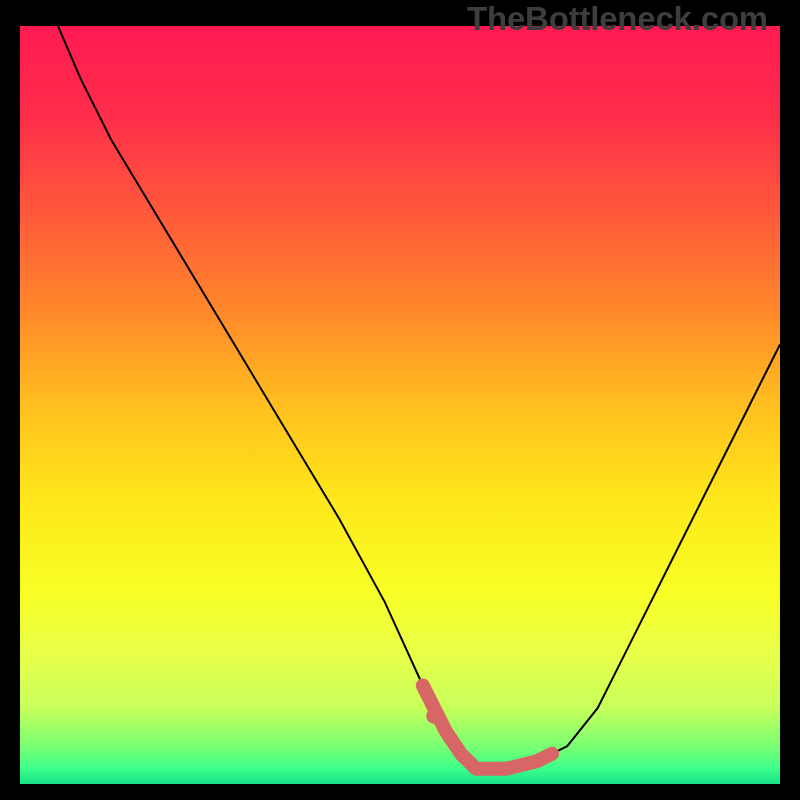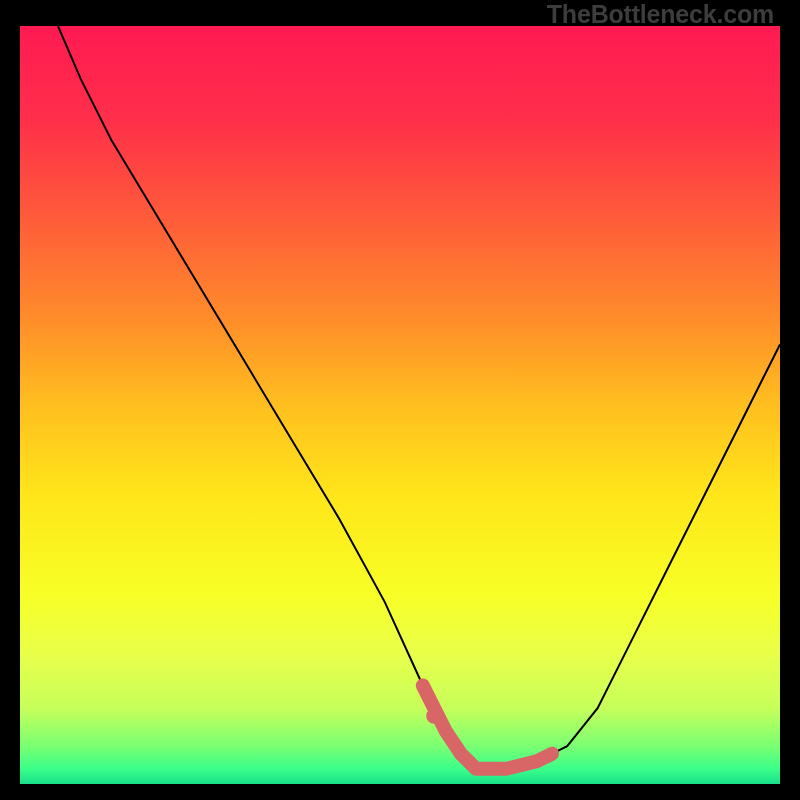--- a/index.html
+++ b/index.html
@@ -15,23 +15,23 @@
     position: absolute;
     left: 0;
     top: 0;
     width: 800px;
     height: 800px;
     background: #000;
   }
   .watermark {
     position: absolute;
     top: 0px;
-    right: 26px;
+    right: 32px;
     color: #3d3d3d;
-    font-size: 25px;
+    font-size: 33px;
     font-weight: 600;
     letter-spacing: -0.2px;
     z-index: 50;
   }
   .plot-wrap {
     position: absolute;
     left: 20px;
     top: 26px;
     width: 760px;
     height: 758px;

